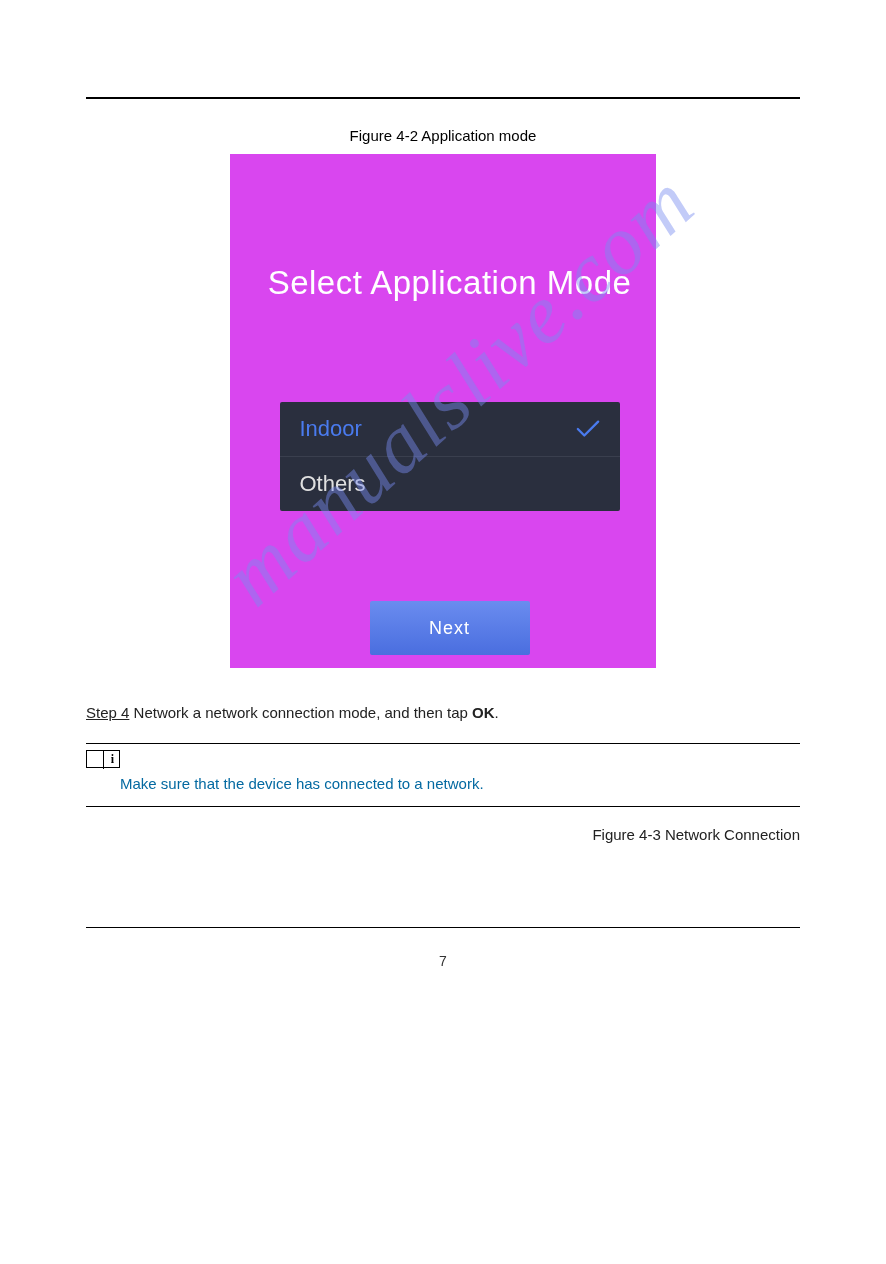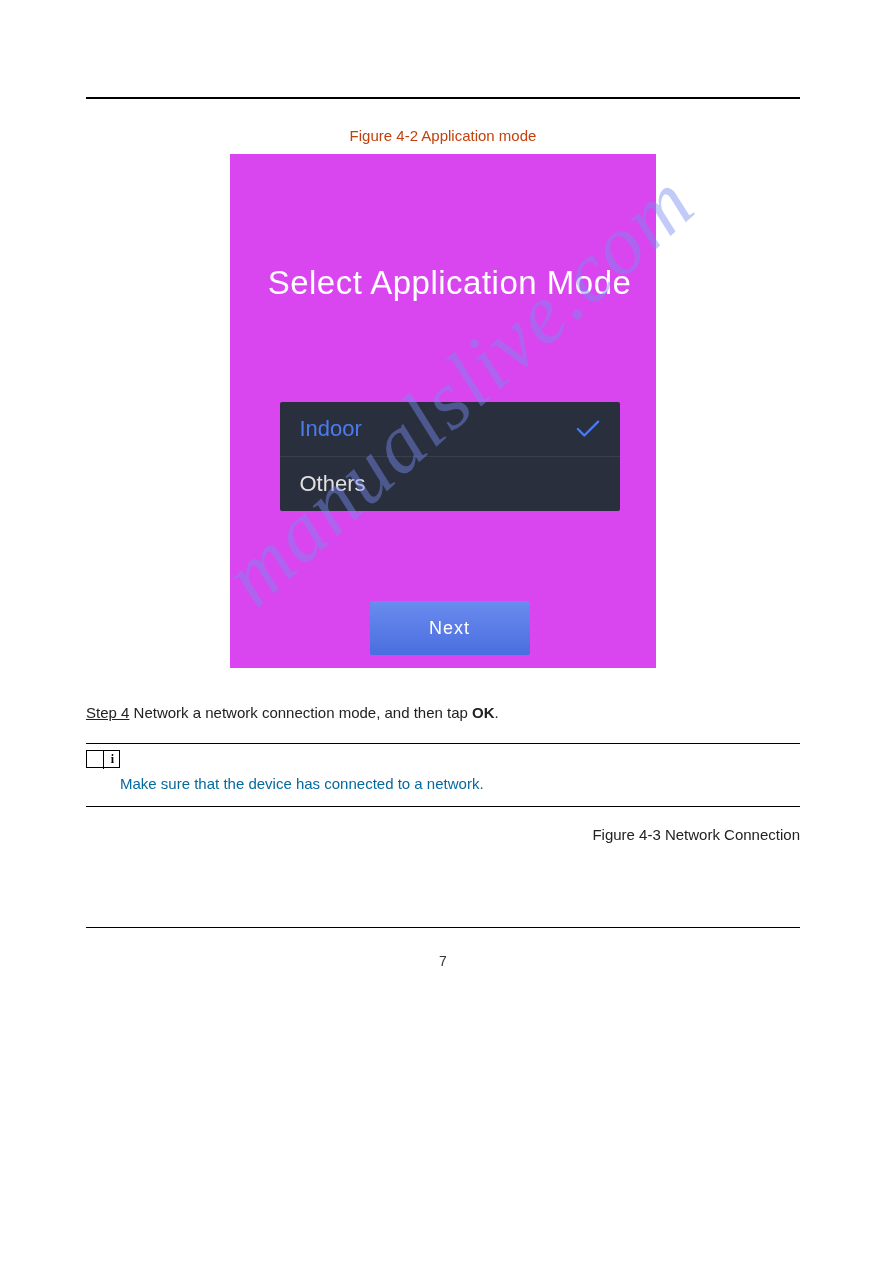--- a/index.html
+++ b/index.html
@@ -19,21 +19,21 @@
       height: 100%;
       padding: 0 86px;
     }
     .rule-top {
       border-top: 2px solid #000;
       margin-top: 97px;
     }
     .figure-caption {
       text-align: center;
       font-size: 15px;
-      color: #c2410c;
+      color: #000000;
       margin-top: 28px;
       margin-bottom: 10px;
     }
     .device-frame {
       width: 426px;
       height: 514px;
       margin: 0 auto;
       background: #d946ef;
       display: flex;
       flex-direction: column;

